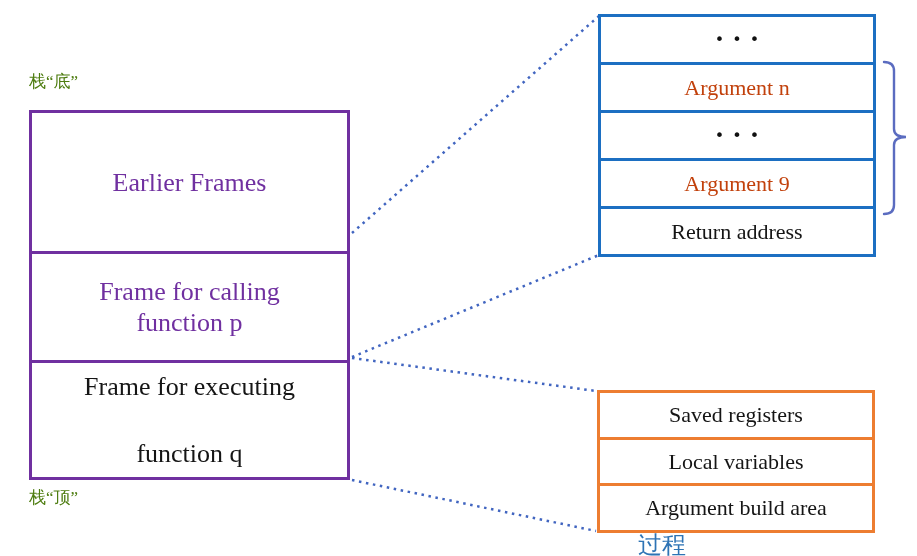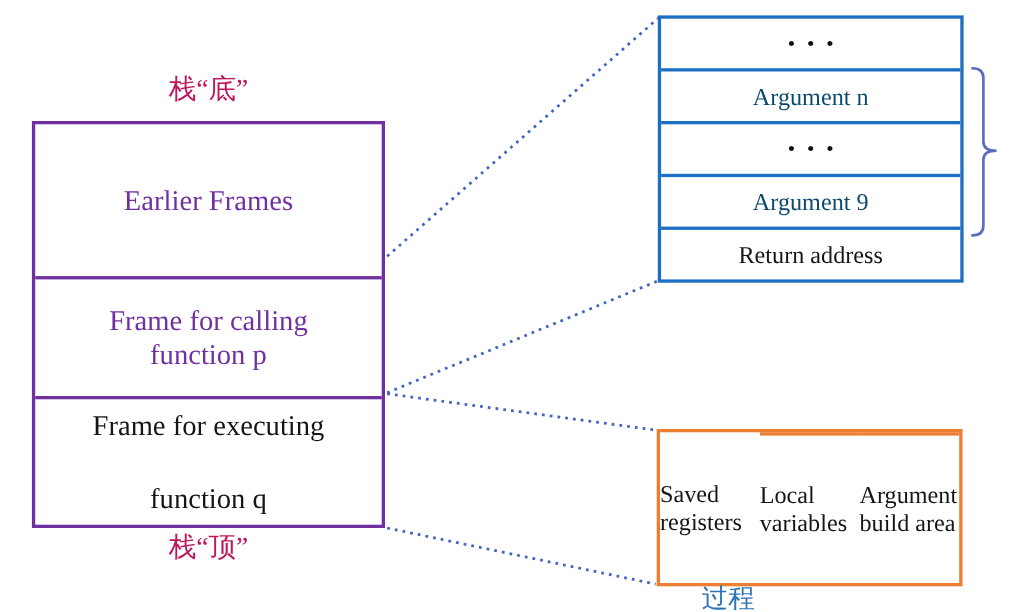--- a/index.html
+++ b/index.html
@@ -18,48 +18,48 @@
   .stack-section{
     display:flex;flex-direction:column;align-items:center;justify-content:center;
     font-size:26px;line-height:31px;text-align:center;
   }
   .stack-section.sec1{height:138px;}
   .stack-section.sec2{height:109px;border-top:3px solid #7030A0;box-sizing:border-box;}
   .stack-section.sec3{flex:1;border-top:3px solid #7030A0;box-sizing:border-box;}
   .purple-text{color:#7030A0;}
   .black-text{color:#151515;gap:36px;}
   .stack-cap{
-    position:absolute;left:29px;width:321px;text-align:center;
-    font-size:25px;line-height:28px;color:#be185d;
+    position:absolute;left:29px;width:321px;text-align:left;
+    font-size:17px;line-height:28px;color:#4d7c0f;
   }
   .cap-bottom{top:68px;}
   .cap-top{top:484px;}
   
   .caller-box{
     position:absolute;left:598px;top:14px;width:278px;height:243px;
     border:3px solid #1C6FC2;box-sizing:border-box;
     display:flex;flex-direction:column;background:#fff;
   }
   .caller-box .row{
     flex:1;display:flex;align-items:center;justify-content:center;
     font-size:22px;
   }
   .caller-box .row + .row{border-top:3px solid #1C6FC2;}
   
   .callee-box{
     position:absolute;left:597px;top:390px;width:278px;height:143px;
     border:3px solid #ED7D31;box-sizing:border-box;
-    display:flex;background:#fff;
+    display:flex;flex-direction:column;background:#fff;
   }
   .callee-box .row{
     flex:1;display:flex;align-items:center;justify-content:center;
     font-size:22px;color:#151515;
   }
   .callee-box .row + .row{border-top:3px solid #ED7D31;align-items:center;}
-  .arg-text{color:#0c4a6e;}
+  .arg-text{color:#c2410c;}
   .dots-label{
     font-size:16px;letter-spacing:8px;text-indent:8px;color:#111;
     font-family:"DejaVu Sans","Liberation Sans",sans-serif;
   }
   
   .caption{
     position:absolute;left:638px;top:532px;
     font-size:24px;line-height:26px;color:#2E74B5;
   }
   

